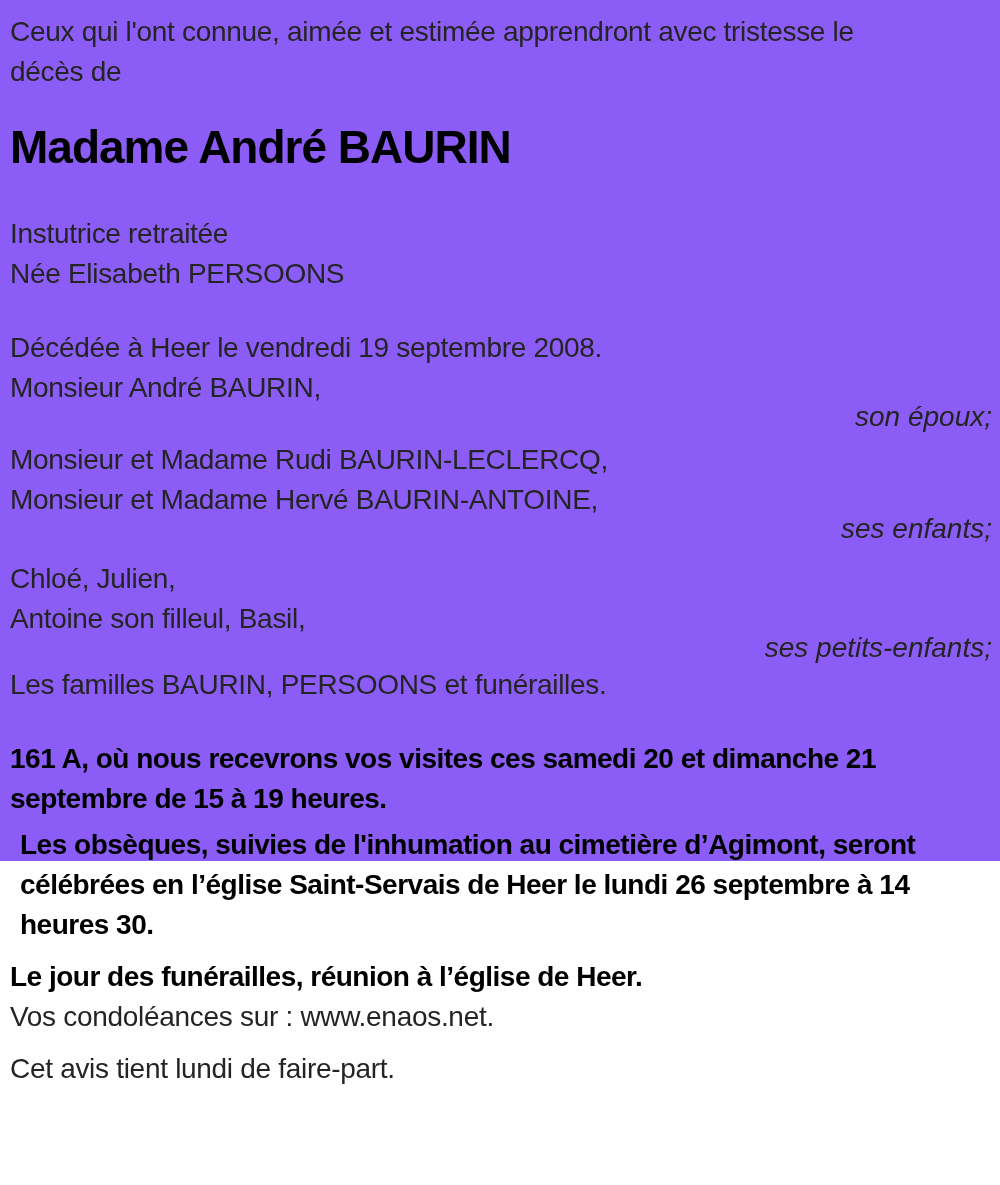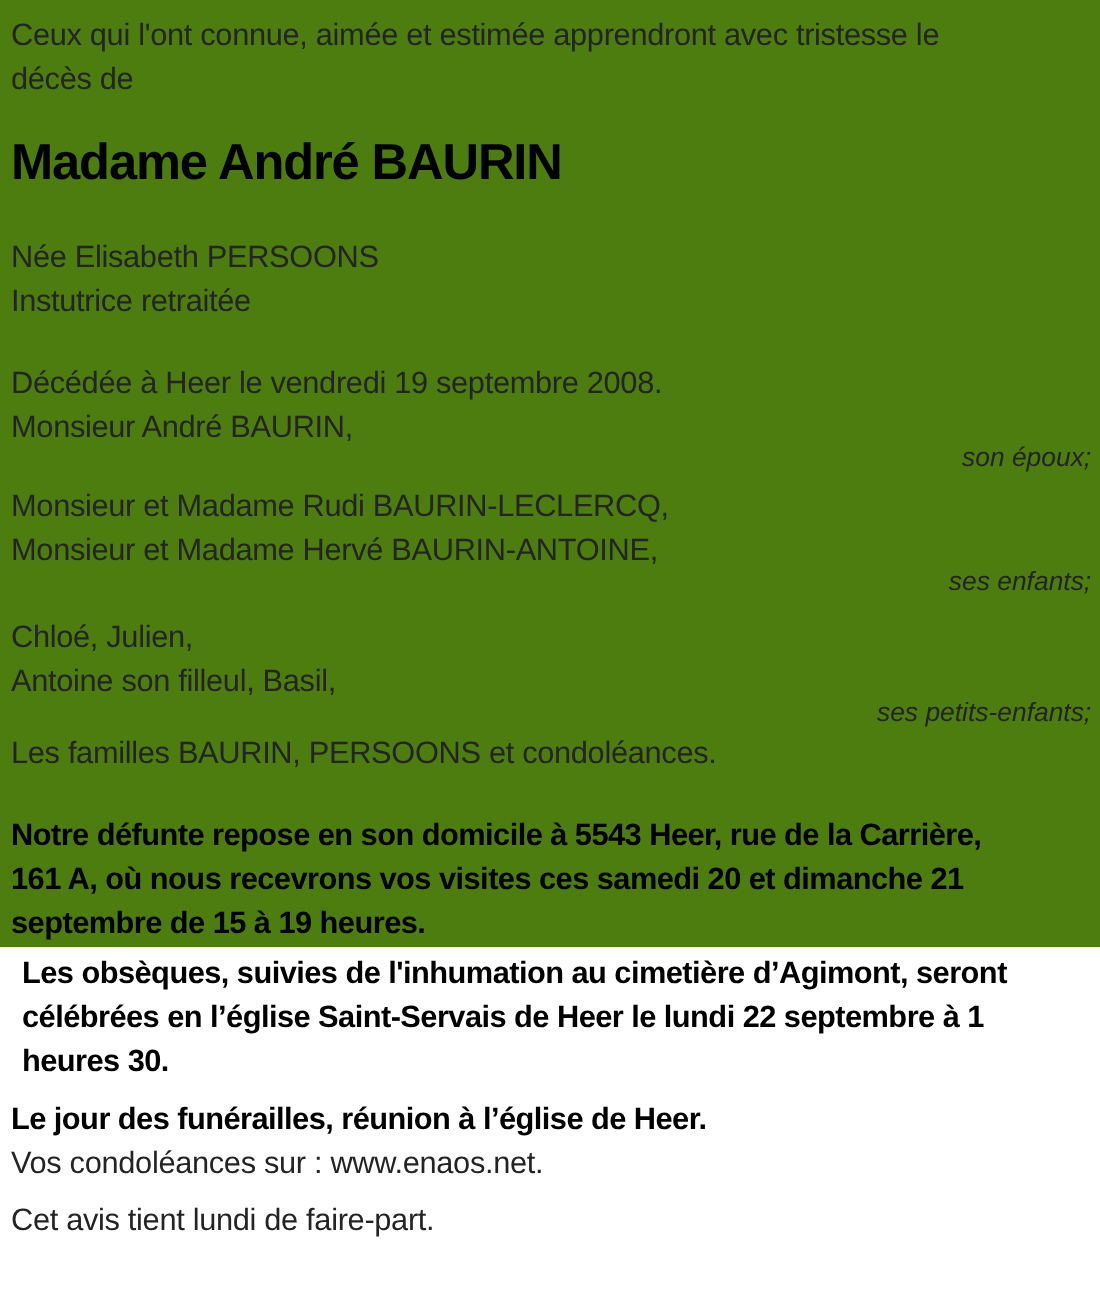--- a/index.html
+++ b/index.html
@@ -12,42 +12,42 @@
     height: 1185px;
     overflow: hidden;
     font-family: "Liberation Sans", "DejaVu Sans", sans-serif;
     color: #242424;
   }
   .page {
     box-sizing: border-box;
     width: 1000px;
     height: 861px;
     padding: 12px 8px 0 10px;
-    background: #4d7c0f;
+    background: #8b5cf6;
   }
   .line {
     font-size: 28px;
     line-height: 40px;
     letter-spacing: -0.3px;
     white-space: nowrap;
   }
   .deceased-name {
     font-size: 46px;
     line-height: 54px;
     font-weight: bold;
     letter-spacing: -1px;
     color: #000000;
     margin-top: 28px;
     white-space: nowrap;
   }
   .maiden-block { margin-top: 40px; }
   .death-line  { margin-top: 34px; }
   .announce-line { margin-top: 16px; }
   .relation {
-    font-size: 24px;
+    font-size: 28px;
     font-style: italic;
     line-height: 30px;
     margin-top: -6px;
     text-align: right;
     white-space: nowrap;
   }
   .group-2 { margin-top: 8px; }
   .group-3 { margin-top: 15px; }
   .families-line { margin-top: 2px; }
   .bold-para {
@@ -67,22 +67,22 @@
 <div class="page">
 
   <div>
     <div class="line">Ceux qui l'ont connue, aimée et estimée apprendront avec tristesse le</div>
     <div class="line">décès de</div>
   </div>
 
   <div class="deceased-name">Madame André BAURIN</div>
 
   <div class="maiden-block">
+    <div class="line">Instutrice retraitée</div>
     <div class="line">Née Elisabeth PERSOONS</div>
-    <div class="line">Instutrice retraitée</div>
   </div>
 
   <div class="line death-line">Décédée à Heer le vendredi 19 septembre 2008.</div>
 
 
   <div>
     <div class="line">Monsieur André BAURIN,</div>
     <div class="relation">son époux;</div>
   </div>
 
@@ -91,31 +91,30 @@
     <div class="line">Monsieur et Madame Hervé BAURIN-ANTOINE,</div>
     <div class="relation">ses enfants;</div>
   </div>
 
   <div class="group-3">
     <div class="line">Chloé, Julien,</div>
     <div class="line">Antoine son filleul, Basil,</div>
     <div class="relation">ses petits-enfants;</div>
   </div>
 
-  <div class="line families-line">Les familles BAURIN, PERSOONS et condoléances.</div>
+  <div class="line families-line">Les familles BAURIN, PERSOONS et funérailles.</div>
 
   <div class="bold-para visitation-para">
-    <div class="line">Notre défunte repose en son domicile à 5543 Heer, rue de la Carrière,</div>
     <div class="line">161 A, où nous recevrons vos visites ces samedi 20 et dimanche 21</div>
     <div class="line">septembre de 15 à 19 heures.</div>
   </div>
 
   <div class="bold-para funeral-para">
     <div class="line">Les obsèques, suivies de l'inhumation au cimetière d’Agimont, seront</div>
-    <div class="line">célébrées en l’église Saint-Servais de Heer le lundi 22 septembre à 1</div>
+    <div class="line">célébrées en l’église Saint-Servais de Heer le lundi 26 septembre à 14</div>
     <div class="line">heures 30.</div>
   </div>
 
   <div class="line gathering-line">Le jour des funérailles, réunion à l’église de Heer.</div>
 
   <div class="line condolences-line">Vos condoléances sur : www.enaos.net.</div>
 
   <div class="line closing-line">Cet avis tient lundi de faire-part.</div>
 
 </div>

